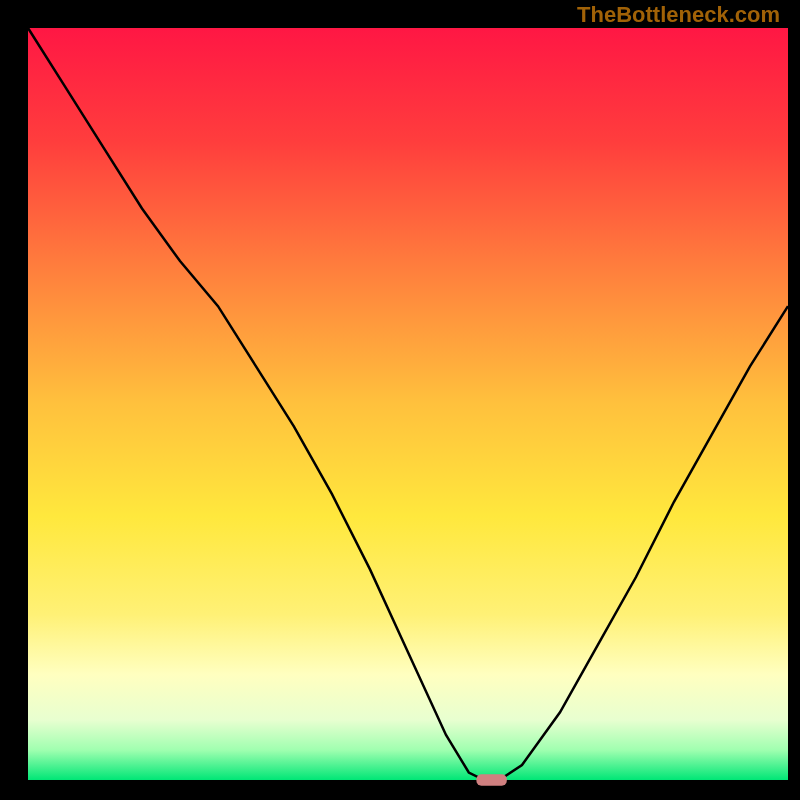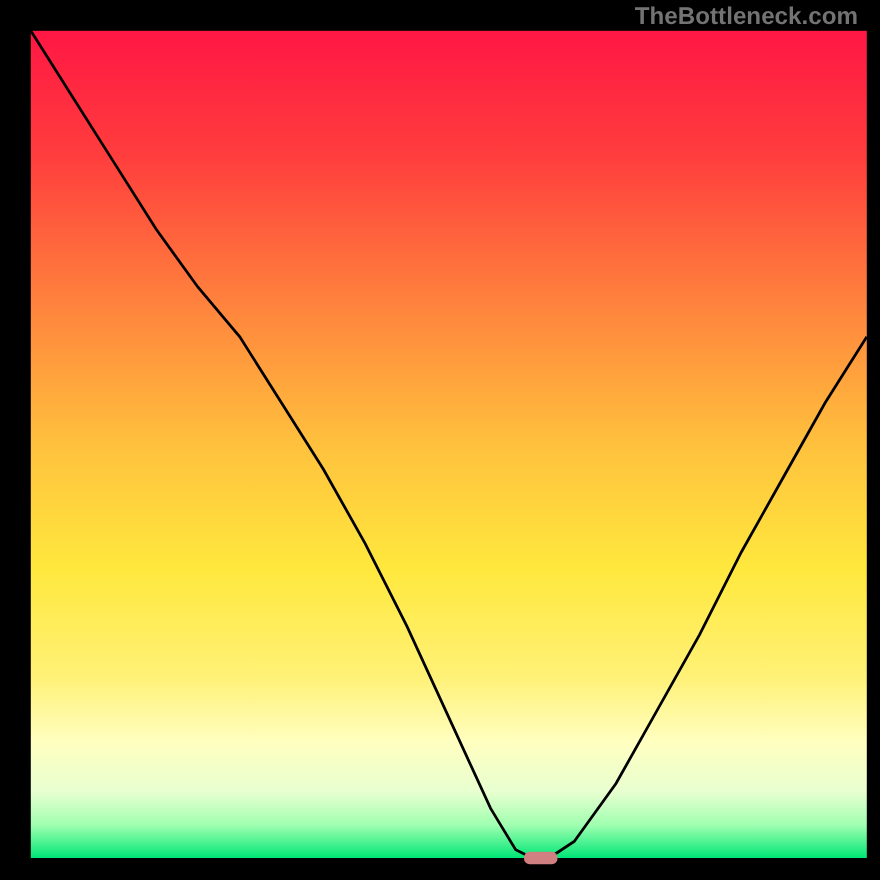--- a/index.html
+++ b/index.html
@@ -12,21 +12,21 @@
   }
   .container {
     position: relative;
     width: 800px;
     height: 800px;
   }
   .watermark {
     position: absolute;
     top: 2px;
     right: 20px;
-    color: #737373;
+    color: #a16207;
     font-family: Arial, sans-serif;
     font-size: 22px;
     font-weight: bold;
     z-index: 10;
   }
   svg {
     display: block;
   }
 </style>
 </head>

